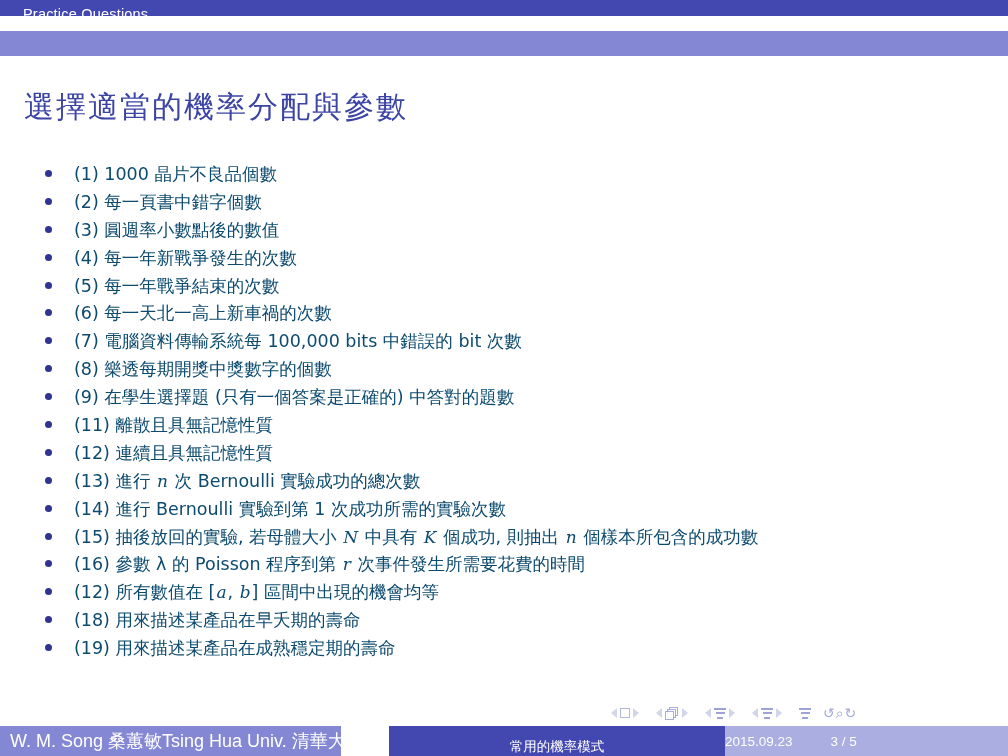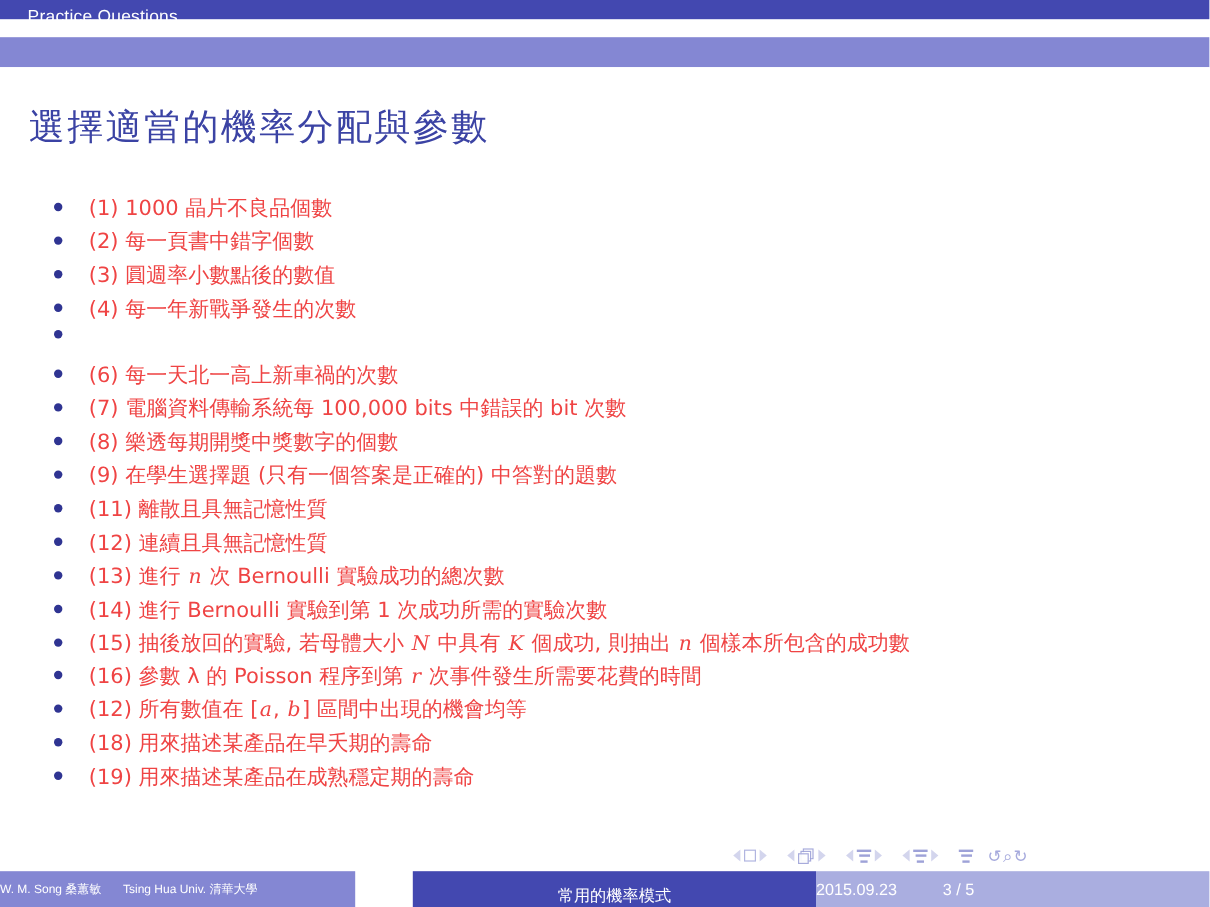--- a/index.html
+++ b/index.html
@@ -79,21 +79,21 @@
     width: 7px;
     height: 7px;
     background: #2f3492;
     border-radius: 50%;
     margin-right: 22px;
     position: relative;
     top: -3px;
   }
   .item-text {
     font-size: 17.5px;
-    color: #ef4444;
+    color: #0c4a6e;
     font-family: "DejaVu Sans", "Liberation Sans", sans-serif;
     line-height: 1;
   }
   .item-text .mathvar {
     font-family: "DejaVu Serif", "Liberation Serif", serif;
     font-style: italic;
     font-size: 17px;
     padding: 0 1px;
   }
 
@@ -160,26 +160,27 @@
   }
 
   
   .footbar {
     position: absolute;
     left: 0; top: 726px;
     width: 1008px; height: 30px;
     display: flex;
   }
   .foot-author {
-    width: 296px;
+    width: 341px;
     background: #8487d3;
     color: #ffffff;
-    font-size: 10px;
+    font-size: 18px;
     display: flex;
     align-items: center;
+    padding-left: 10px;
     box-sizing: border-box;
     white-space: nowrap;
   }
   .foot-author .sep { display: inline-block; width: 18px; }
   .foot-section {
     width: 336px;
     background: #4348b0;
     color: #ffffff;
     font-size: 13.5px;
     display: flex;
@@ -224,20 +225,21 @@
       <li class="item-row">
         <span class="bullet"></span>
         <span class="item-text">(3) 圓週率小數點後的數值</span>
       </li>
       <li class="item-row">
         <span class="bullet"></span>
         <span class="item-text">(4) 每一年新戰爭發生的次數</span>
       </li>
       <li class="item-row">
         <span class="bullet"></span>
+        <span class="item-text">(5) 每一年戰爭結束的次數</span>
       </li>
       <li class="item-row">
         <span class="bullet"></span>
         <span class="item-text">(6) 每一天北一高上新車禍的次數</span>
       </li>
       <li class="item-row">
         <span class="bullet"></span>
         <span class="item-text">(7) 電腦資料傳輸系統每 100,000 bits 中錯誤的 bit 次數</span>
       </li>
       <li class="item-row">

